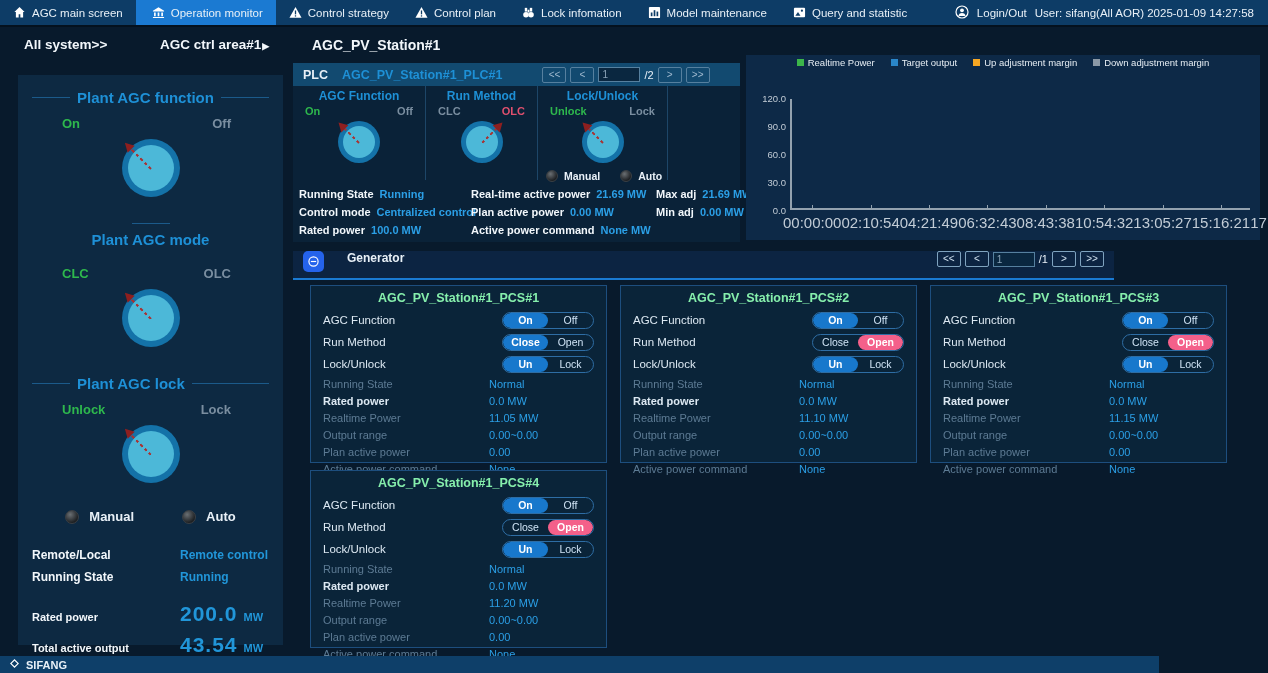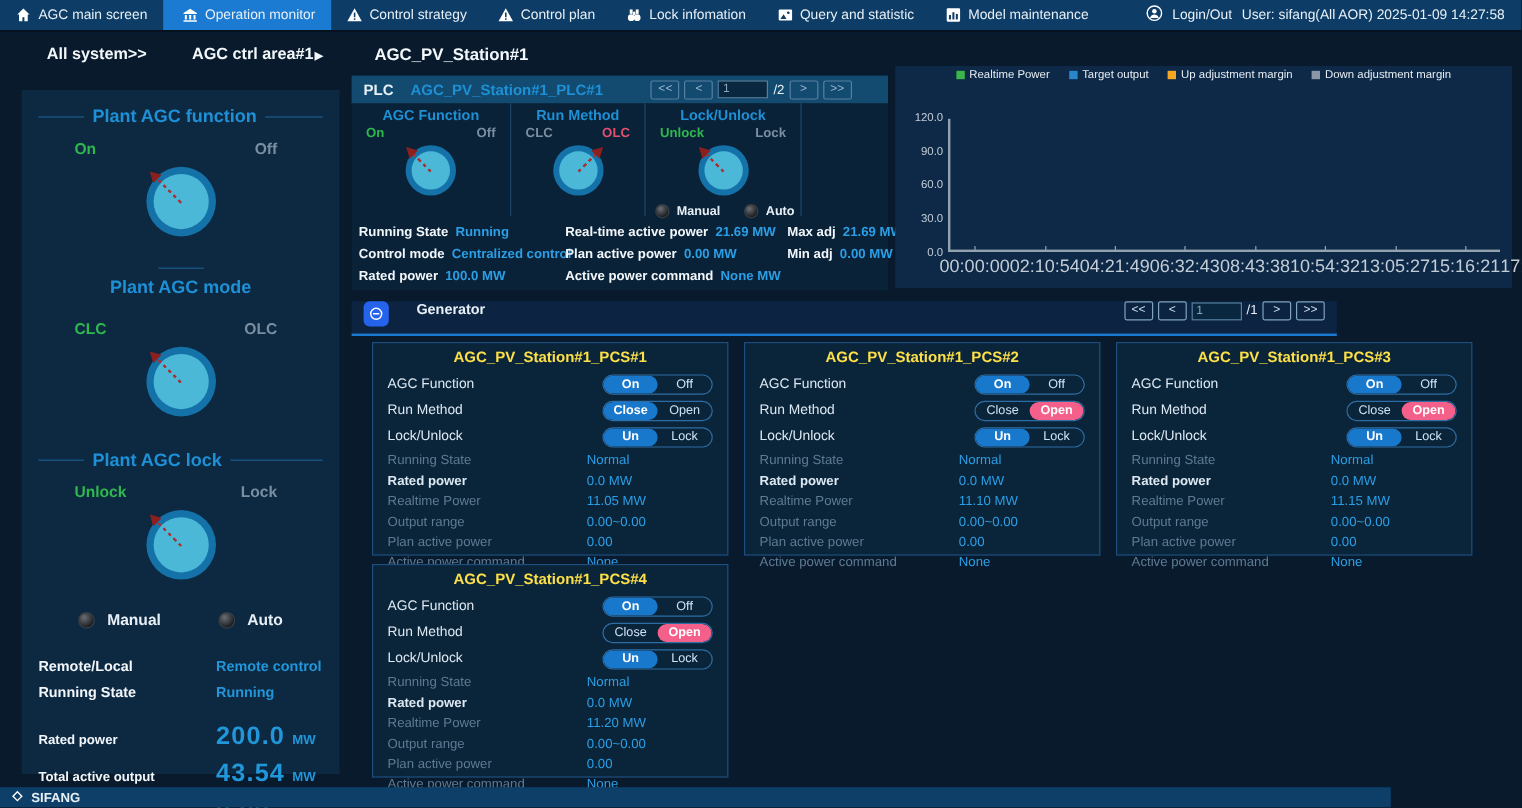--- a/index.html
+++ b/index.html
@@ -10,21 +10,21 @@
   .nav { position:absolute; left:0; top:0; width:1268px; height:27px; background:#0d3c66;
          display:flex; align-items:stretch; border-bottom:2px solid #04111e; }
   .nav-item { display:flex; align-items:center; gap:6px; padding:0 13px; font-size:11.5px; cursor:pointer; white-space:nowrap; }
   .nav-item.active { background:#1b7ad2;padding-left:16px; }
   .nav-item svg { display:block; }
   .nav-right { margin-left:auto; display:flex; align-items:center; gap:8px; padding-right:14px; font-size:11.5px; }
 
   
   .crumb { position:absolute; top:37px; font-weight:bold; font-size:13.5px; color:#f2f7fb; cursor:pointer; }
   .crumb .arr { font-size:9px; margin-left:1px; }
-  #crumb1 { left:39px; } #crumb2 { left:160px; } #crumb3 { left:312px; font-size:14px; }
+  #crumb1 { left:24px; } #crumb2 { left:160px; } #crumb3 { left:312px; font-size:14px; }
 
   
   .left-panel { position:absolute; left:18px; top:75px; width:265px; height:570px; background:#0d2942; padding:10px 14px; }
   .sec-title { display:flex; align-items:center; gap:7px; color:#1e90d6; font-weight:bold; font-size:15px; margin-top:4px; }
   .sec-title i { height:0; border-top:1px solid #1b5a8a; }
   .sec-title i.l { width:38px; } .sec-title i.r { flex:1; }
   .opt-row { display:flex; justify-content:space-between; padding:0 38px 0 30px; margin-top:10px; font-size:13px; font-weight:bold; }
   .c-green { color:#2eb84d; } .c-gray { color:#7a8ea0; } .c-red { color:#e0506e; }
 
   .knob { position:relative; border-radius:50%; background:#1472a8; }
@@ -94,21 +94,21 @@
   .genbar { position:absolute; left:293px; top:251px; width:821px; height:29px; background:#0c2442;
             border-bottom:2px solid #1a7ad2; display:flex; align-items:flex-start; padding:0 10px; gap:23px; }
   .gen-ic { width:21px; height:21px; border-radius:5px; background:#2563eb; display:flex; align-items:center; justify-content:center; }
   .gen-title { font-weight:bold; font-size:12px; }
   .genbar .pager { margin-left:auto; }
   .genbar .pg-btn { color:#cfe0ee; border-color:#7fa3bf; }
 
   
   .cards { position:absolute; left:310px; top:285px; width:952px; display:flex; flex-wrap:wrap; gap:7px 13px; }
   .card { width:297px; height:178px; background:#0a2439; border:1px solid #1d4e7e; padding:5px 12px 0; }
-  .card-title { text-align:center; color:#fde047; font-weight:bold; font-size:12.5px; margin-bottom:4px; }
+  .card-title { text-align:center; color:#86efac; font-weight:bold; font-size:12.5px; margin-bottom:4px; }
   .trow { display:flex; align-items:center; height:22px; }
   .trow .lab { flex:1; font-size:11.5px; color:#dce8f2; }
   .crow { display:flex; align-items:center; height:17px; }
   .crow .lab { flex:1; font-size:11px; color:#5d7b94; }
   .crow .val { width:105px; font-size:11px; color:#2b9fe6; }
   .crow.strong .lab { color:#dce8f2; font-weight:bold; }
   .crow.strong .val { font-weight:normal;margin-left:32px; }
   .toggle { width:92px; display:flex; border:1px solid #2e6da4; border-radius:10px; overflow:hidden; cursor:pointer; }
   .toggle .opt { flex:1; text-align:center; font-size:10.5px; padding:1.5px 0; color:#cfe3f5; border-radius:10px; }
   .toggle.active-a .opt-a { background:#1878cc; color:#fff; font-weight:bold; }
@@ -167,37 +167,37 @@
           <rect x="6" y="4" width="2" height="3" fill="#fff"></rect>
           <circle cx="4.3" cy="9.4" r="3" fill="#fff"></circle>
           <circle cx="9.7" cy="9.4" r="3" fill="#fff"></circle>
         </svg>
       </span>
     <span>Lock infomation</span>
   </div>
   <div class="nav-item">
     <span>
         <svg width="13" height="13" viewBox="0 0 14 14">
-          <rect x="1" y="2" width="12" height="10" rx="1" fill="#fff"></rect>
-          <path d="M2.5 10.5 5.4 6.4 8 10.5z" fill="#0d3c66"></path>
-          <circle cx="9.6" cy="5" r="1.2" fill="#0d3c66"></circle>
-        </svg>
-      </span>
-    <span>Query and statistic</span>
-  </div>
-  <div class="nav-item">
-    <span>
-        <svg width="13" height="13" viewBox="0 0 14 14">
           <rect x="1" y="1" width="12" height="12" rx="1" fill="#fff"></rect>
           <rect x="3" y="7" width="1.8" height="4" fill="#0d3c66"></rect>
           <rect x="6.1" y="4.5" width="1.8" height="6.5" fill="#0d3c66"></rect>
           <rect x="9.2" y="6" width="1.8" height="5" fill="#0d3c66"></rect>
         </svg>
       </span>
     <span>Model maintenance</span>
+  </div>
+  <div class="nav-item">
+    <span>
+        <svg width="13" height="13" viewBox="0 0 14 14">
+          <rect x="1" y="2" width="12" height="10" rx="1" fill="#fff"></rect>
+          <path d="M2.5 10.5 5.4 6.4 8 10.5z" fill="#0d3c66"></path>
+          <circle cx="9.6" cy="5" r="1.2" fill="#0d3c66"></circle>
+        </svg>
+      </span>
+    <span>Query and statistic</span>
   </div>
   <div class="nav-right">
     <span><svg width="14" height="14" viewBox="0 0 14 14">
           <circle cx="7" cy="7" r="6" fill="none" stroke="#fff" stroke-width="1.2"></circle>
           <circle cx="7" cy="5.3" r="1.9" fill="#fff"></circle>
           <path d="M3.4 10.9c.6-2.1 2-2.8 3.6-2.8s3 .7 3.6 2.8" fill="#fff"></path>
         </svg></span>
     <span>Login/Out</span>
     <span>User: sifang(All AOR) 2025-01-09 14:27:58</span>
   </div>

